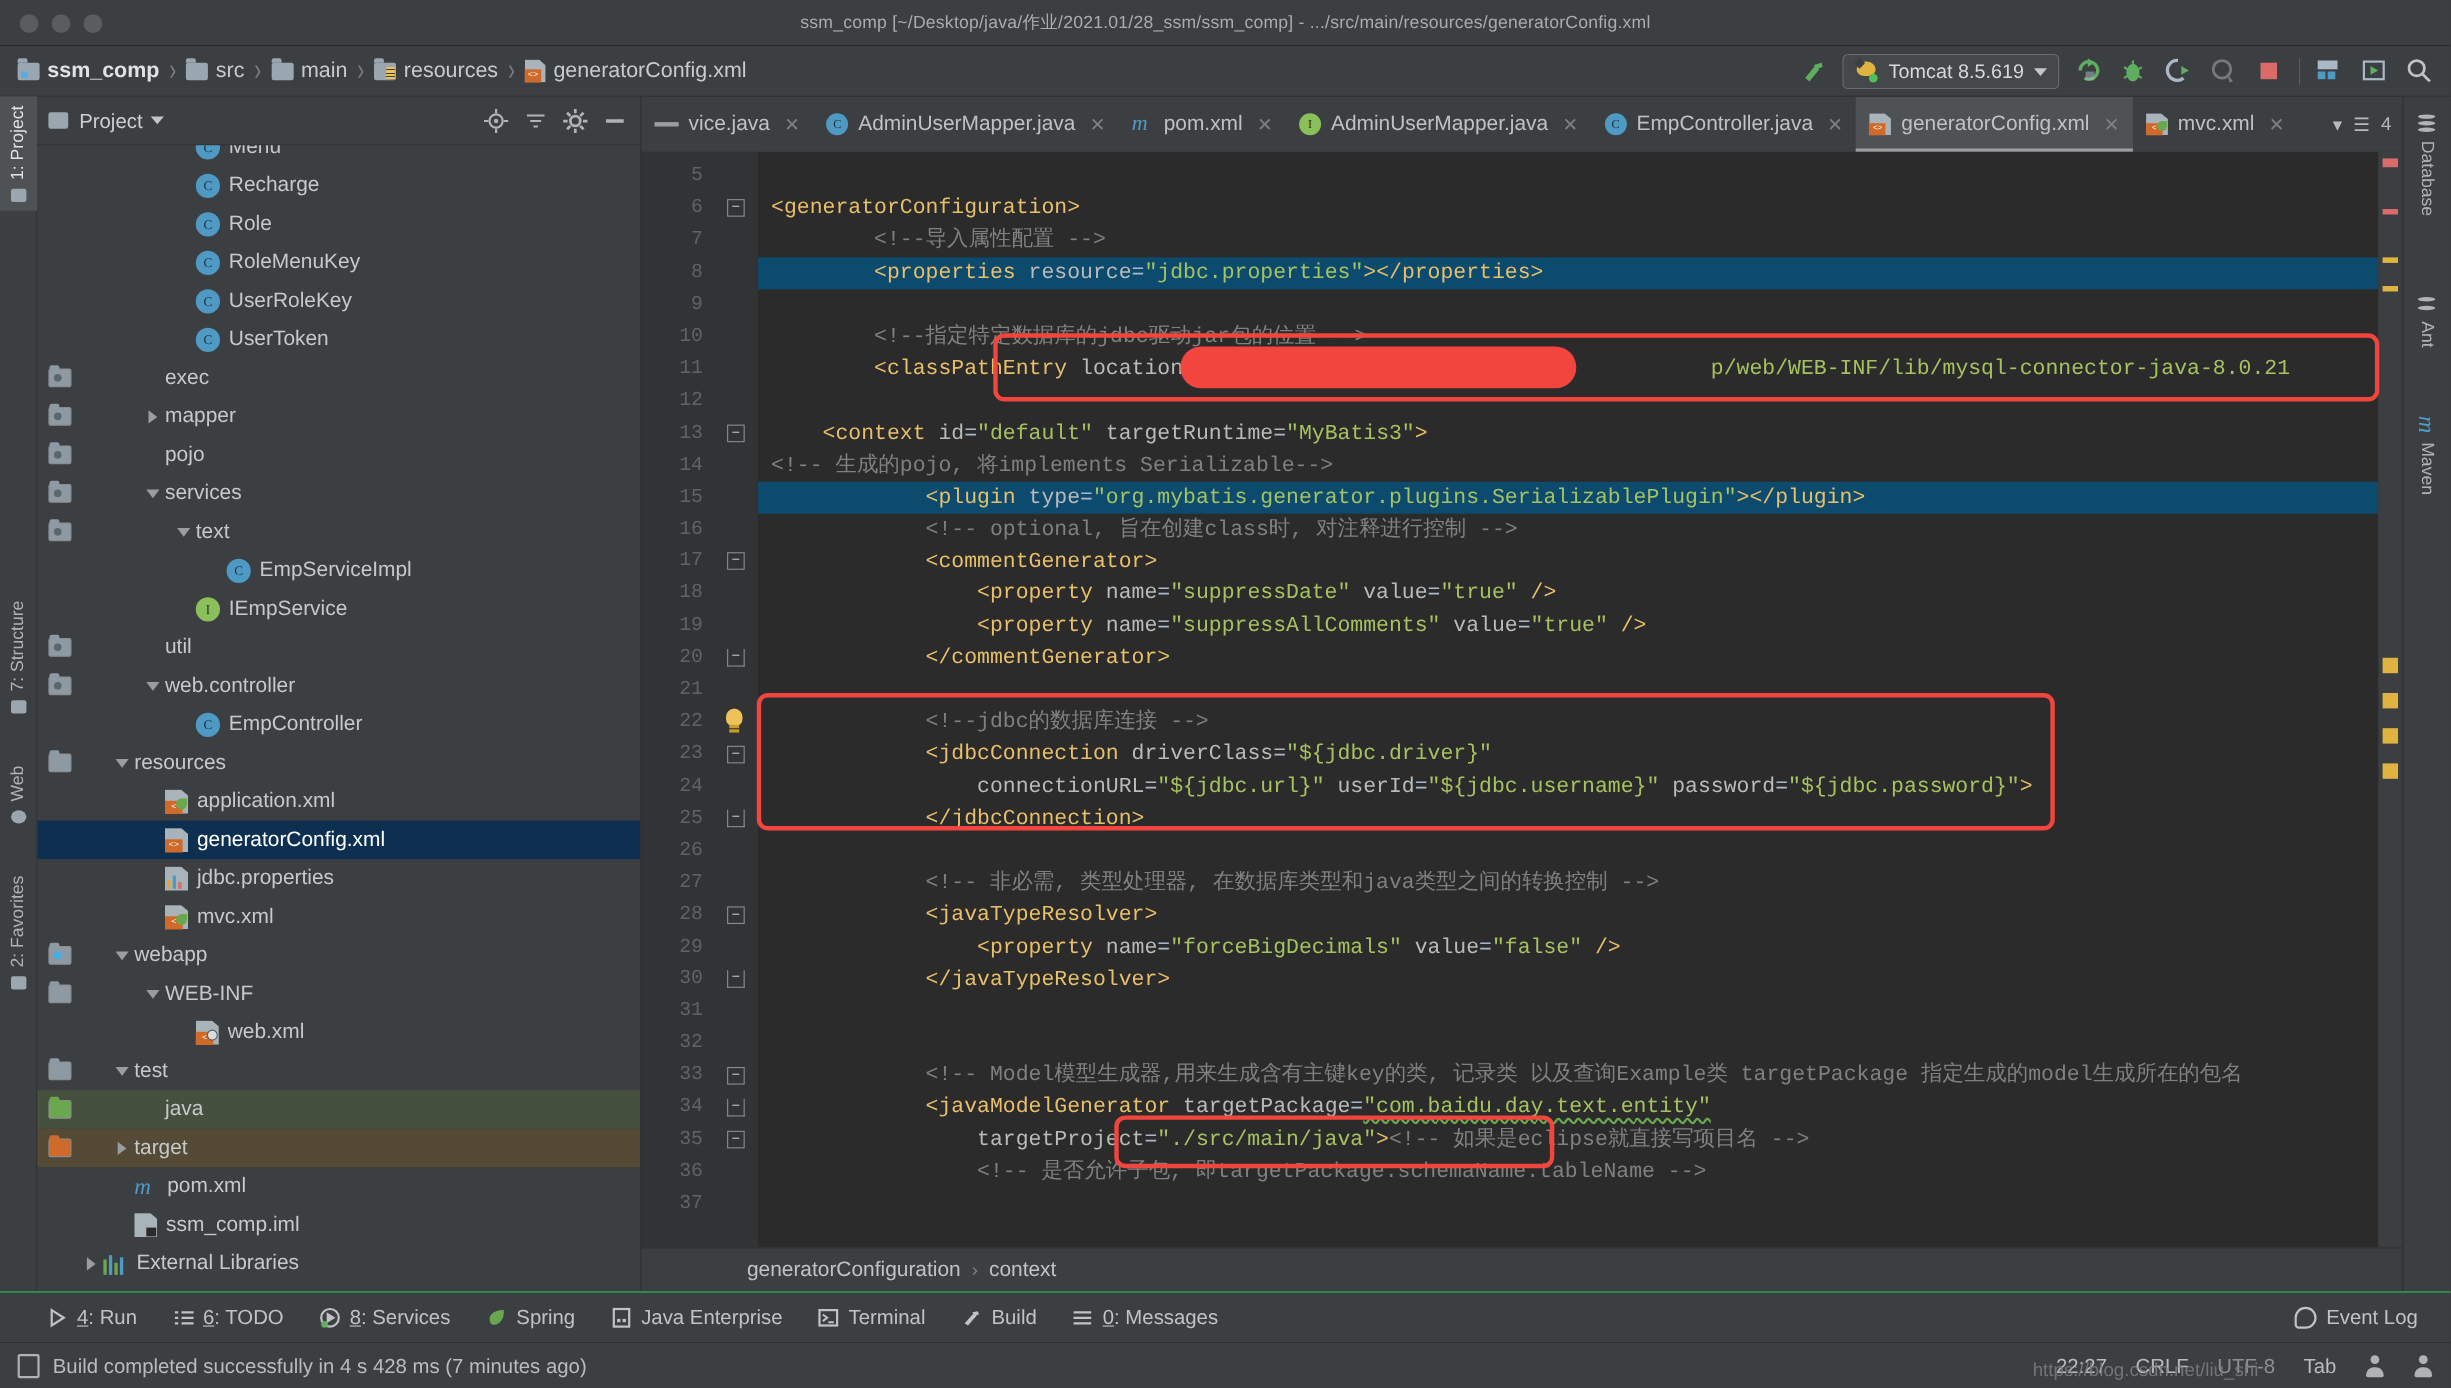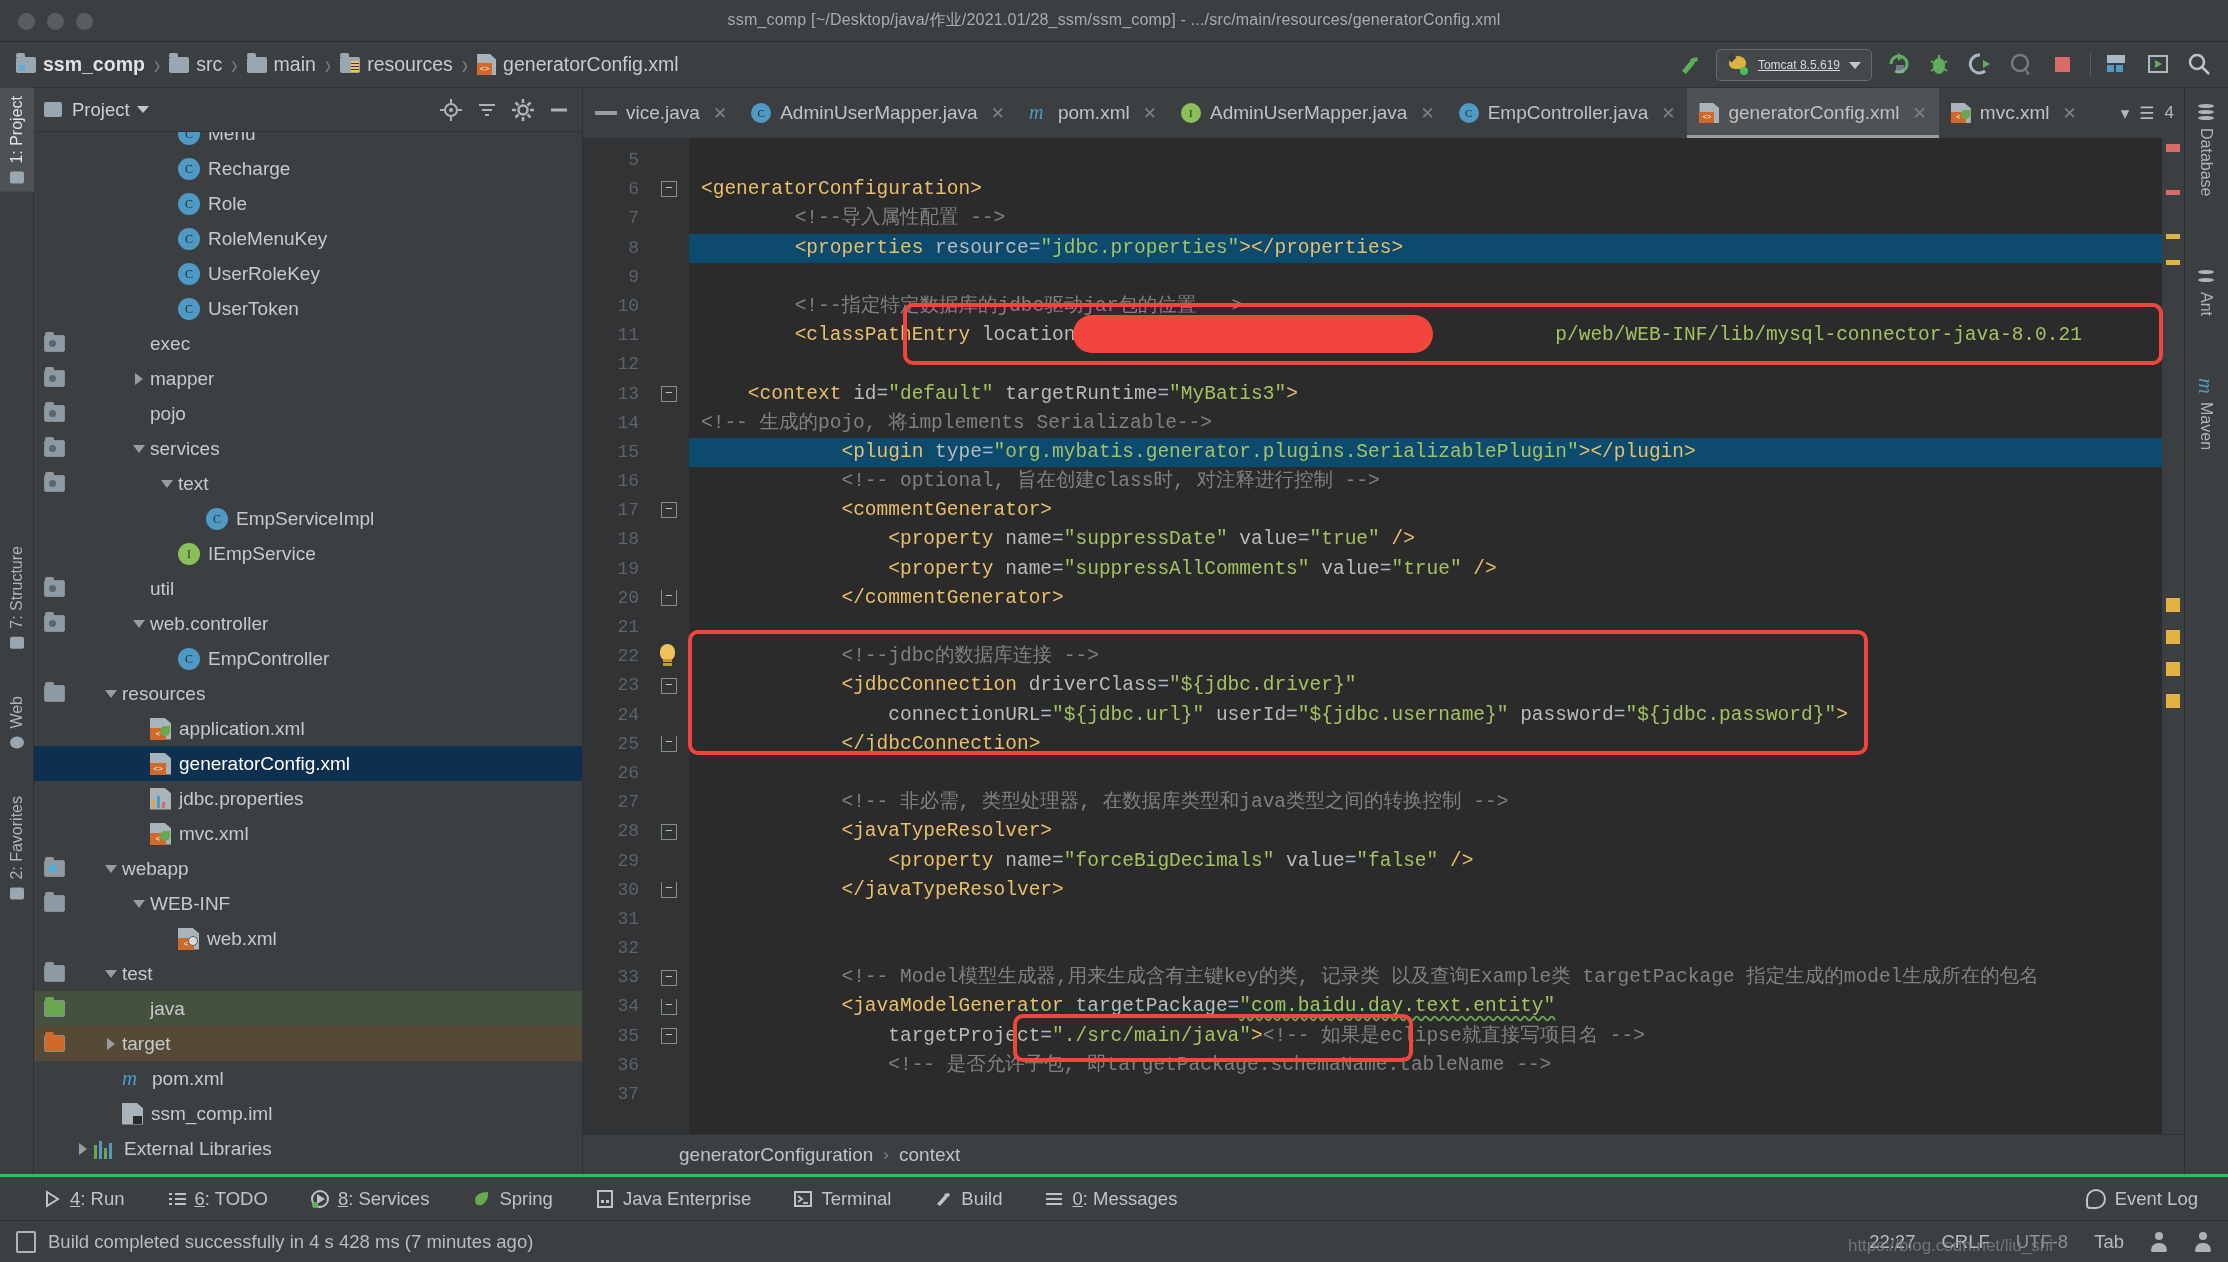--- a/index.html
+++ b/index.html
@@ -38,21 +38,21 @@
   .xmlicon .page{position:absolute;inset:0;background:#a9b3ba;clip-path:polygon(0 0,68% 0,100% 26%,100% 100%,0 100%);}
   .xmlicon .badge{position:absolute;left:0;bottom:0;width:15px;height:12px;background:#cf6a2a;
      color:#fff;font-size:8px;line-height:12px;text-align:center;font-family:"Liberation Mono",monospace;}
 
   #toolbar-right{ position:absolute; right:14px; top:0; height:46px; display:flex; align-items:center; gap:13px;}
   .tb-ico{ width:28px;height:28px; position:relative; cursor:pointer; }
   #runcfg{
     display:flex;align-items:center;gap:9px;height:32px;padding:0 10px;
     border:1px solid #6a6d6f;border-radius:5px;background:#44484a;cursor:pointer;
   }
-  #runcfg .name{font-size:12px;color:#d6d9da;text-decoration:underline;}
+  #runcfg .name{font-size:18px;color:#d6d9da;}
   .caret{width:0;height:0;border-left:6px solid transparent;border-right:6px solid transparent;border-top:7px solid #c3c6c8;}
   .tomcat-ico{width:22px;height:20px;position:relative;}
   .tomcat-ico .body{position:absolute;left:2px;top:1px;width:17px;height:13px;background:#e0b341;border-radius:50% 50% 40% 40%;}
   .tomcat-ico .ear{position:absolute;left:1px;top:-1px;width:7px;height:7px;background:#3c3f41;transform:rotate(45deg);}
   .tomcat-ico .dotg{position:absolute;right:1px;bottom:0;width:8px;height:8px;border-radius:50%;background:#4fbf58;}
   .vline{width:1px;height:24px;background:#5a5d5f;}
 
   
   #leftstrip{
     position:absolute; left:0; top:88px; width:34px; bottom:88px; background:#3c3f41;
@@ -183,21 +183,21 @@
   #rightstrip{ position:absolute; right:0; top:88px; width:44px; bottom:88px; background:#3c3f41;
      border-left:1px solid #2e3133;}
   .rtab{ position:absolute; right:0; width:44px; writing-mode:vertical-rl;
      font-size:16px; color:#b0b3b5; padding:10px 0; display:flex; align-items:center; gap:8px; cursor:pointer;}
   .stack{width:16px;height:16px;position:relative;}
   .stack i{position:absolute;left:0;width:16px;height:4px;border-radius:50%;background:#b0b3b5;}
 
   
   #toolwindow-bar{
     position:absolute; left:0; right:0; bottom:42px; height:46px; background:#3c3f41;
-    display:flex; align-items:center; gap:42px; padding-left:42px; border-top:3px solid #22c55e;
+    display:flex; align-items:center; gap:32px; padding-left:42px; border-top:1px solid #22c55e;
   }
   .twi{ display:flex; align-items:center; gap:8px; font-size:18.5px; color:#c0c3c5; cursor:pointer;}
   .twi u{ text-decoration:underline; }
   .twico{width:20px;height:20px;position:relative;flex:none;}
   #eventlog{ margin-left:auto; margin-right:30px; display:flex; align-items:center; gap:9px; font-size:18.5px; color:#c0c3c5; cursor:pointer;}
   .evico{width:20px;height:20px;border:2px solid #c0c3c5;border-radius:50% 50% 50% 4px;}
 
   #statusbar{
     position:absolute; left:0; right:0; bottom:0; height:42px; background:#3c3f41;
     display:flex; align-items:center; padding:0 16px; border-top:1px solid #2e3133; font-size:18.5px; color:#b9bcbe;

